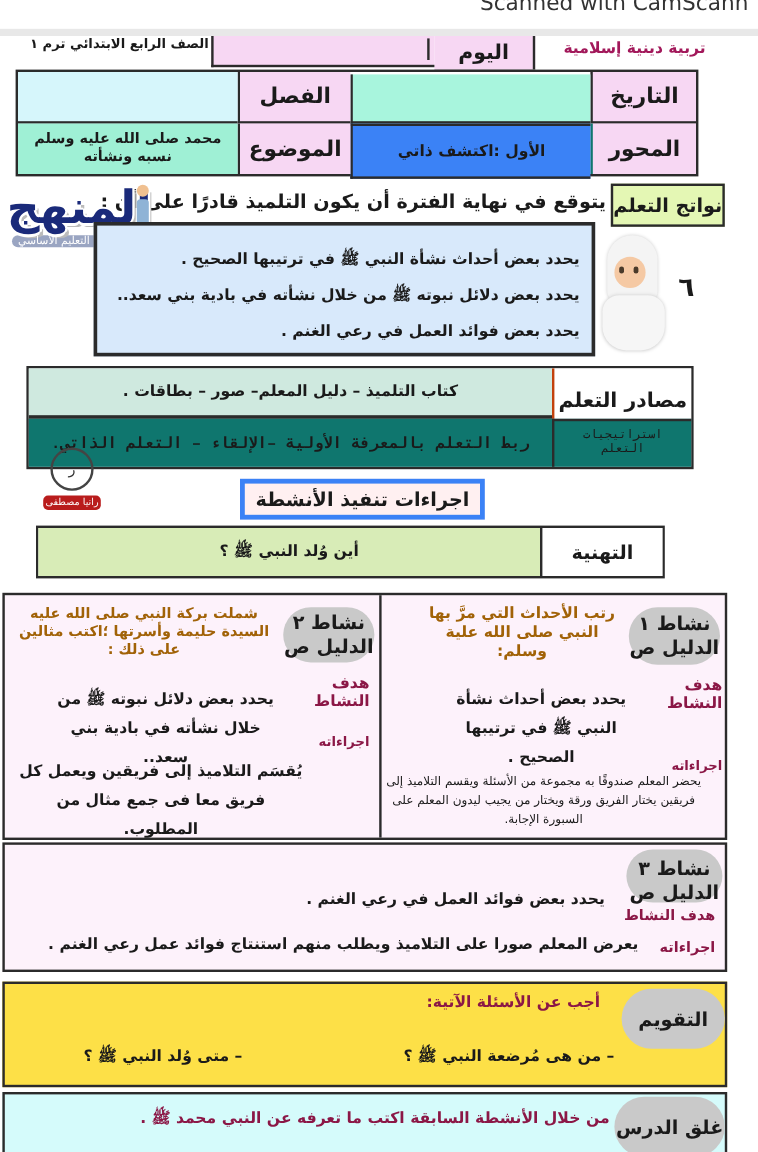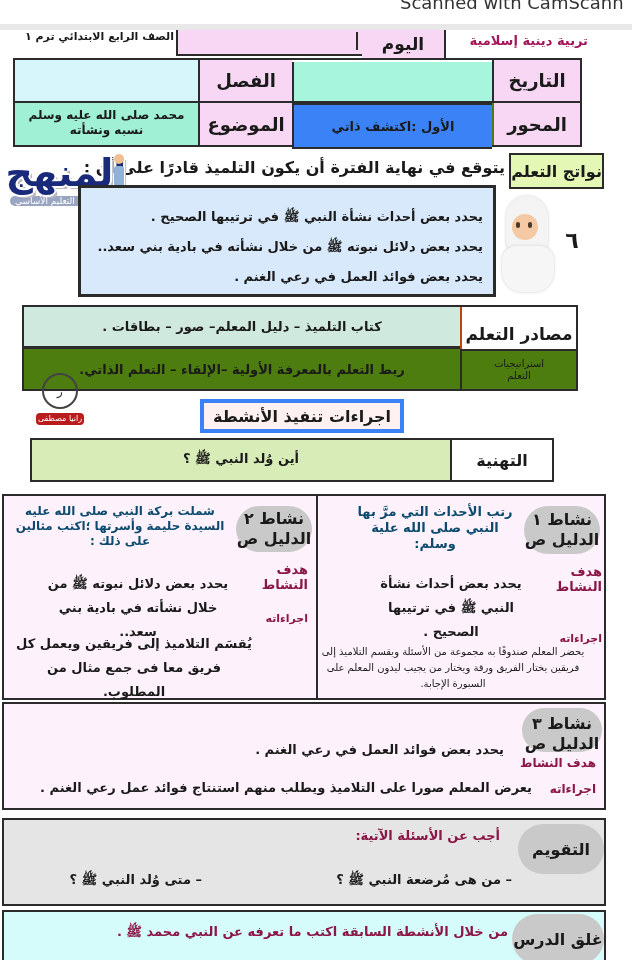--- a/index.html
+++ b/index.html
@@ -8,28 +8,28 @@
   .abs { position: absolute; }
   .bx { border: 2px solid #2b2b2b; }
   .cell { display: flex; align-items: center; justify-content: center; text-align: center; }
   .pink { background: #f7d7f3; }
   .mint { background: #a8f5dd; }
   .lblue { background: #d6f6fb; }
   .teal { background: #9ff0d5; }
   .yellow { background: #3b82f6; }
   .ltblue { background: #d8e9fb; }
   .sage { background: #cfe9df; }
-  .lyellow { background: #4d7c0f; }
+  .lyellow { background: #0f766e; font-family: Liberation Mono, monospace; }
   .grass { background: #d8ecb7; }
   .lpink { background: #fff0f1; }
   .act { background: #fdf2fb; }
-  .aqua { background: #e5e5e5; }
+  .aqua { background: #fde047; }
   .cyan { background: #d5fbfb; }
   .b { font-weight: bold; }
-  .magenta { color: #0c4a6e; }
+  .magenta { color: #a16207; }
   .maroon { color: #8b1746; }
   .pill { background: #c9c9c9; border-radius: 28px; }
 </style>
 </head>
 <body>
 
 <div class="abs" style="left:400px; top:-8px; width:232px; height:20px; direction:ltr; font-size:18px; color:#333; white-space:nowrap;">Scanned with CamScann</div>
 
 <div class="abs" style="left:0; top:24px; width:632px; height:6px; background:#e8e8e8;"></div>
 
@@ -41,21 +41,21 @@
 </div>
 <div class="abs b" style="left:14px; top:30px; width:160px; height:20px; font-size:11px; text-align:right;">الصف الرابع الابتدائي ترم ١</div>
 
 <div class="abs" style="left:13px; top:58px; width:569px; height:89px; border:2px solid #2b2b2b; background:#fff;">
 
   <div class="abs pink cell b" style="right:0; top:0; width:88px; height:43px; border-left:2px solid #2b2b2b; border-bottom:2px solid #2b2b2b; font-size:18px;">التاريخ</div>
   <div class="abs mint" style="right:88px; top:2px; width:200px; height:41px; border-bottom:2px solid #2b2b2b; border-left:2px solid #2b2b2b;"></div>
   <div class="abs pink cell b" style="right:288px; top:0; width:94px; height:43px; border-left:2px solid #2b2b2b; border-bottom:2px solid #2b2b2b; font-size:18px;">الفصل</div>
   <div class="abs lblue" style="right:382px; top:0; width:183px; height:43px; border-bottom:2px solid #2b2b2b;"></div>
 
-  <div class="abs pink cell b" style="right:0; top:43px; width:88px; height:42px; border-left:2px solid #4d7c0f; font-size:18px;">المحور</div>
+  <div class="abs pink cell b" style="right:0; top:43px; width:88px; height:42px; border-left:2px solid #0f766e; font-size:18px;">المحور</div>
   <div class="abs yellow cell b" style="right:88px; top:43px; width:200px; height:46px; border:2px solid #2b2b2b; border-right:none; font-size:13px;">الأول :اكتشف ذاتي</div>
   <div class="abs pink cell b" style="right:288px; top:43px; width:94px; height:42px; border-left:2px solid #2b2b2b; font-size:18px;">الموضوع</div>
   <div class="abs teal b" style="right:382px; top:43px; width:183px; height:42px; font-size:12px; text-align:center; line-height:15px; padding-top:5px;">
     <div>محمد صلى الله عليه وسلم</div>
     <div>نسبه ونشأته</div>
   </div>
 </div>
 
 <div class="abs cell b" style="left:509px; top:153px; width:95px; height:36px; background:#e4f7b4; border:2px solid #2b2b2b; font-size:16px;">نواتج التعلم</div>
 <div class="abs b" style="left:130px; top:153px; width:375px; height:30px; font-size:16px; text-align:right; line-height:30px; white-space:nowrap;">يتوقع في نهاية الفترة أن يكون التلميذ قادرًا على أن :</div>

